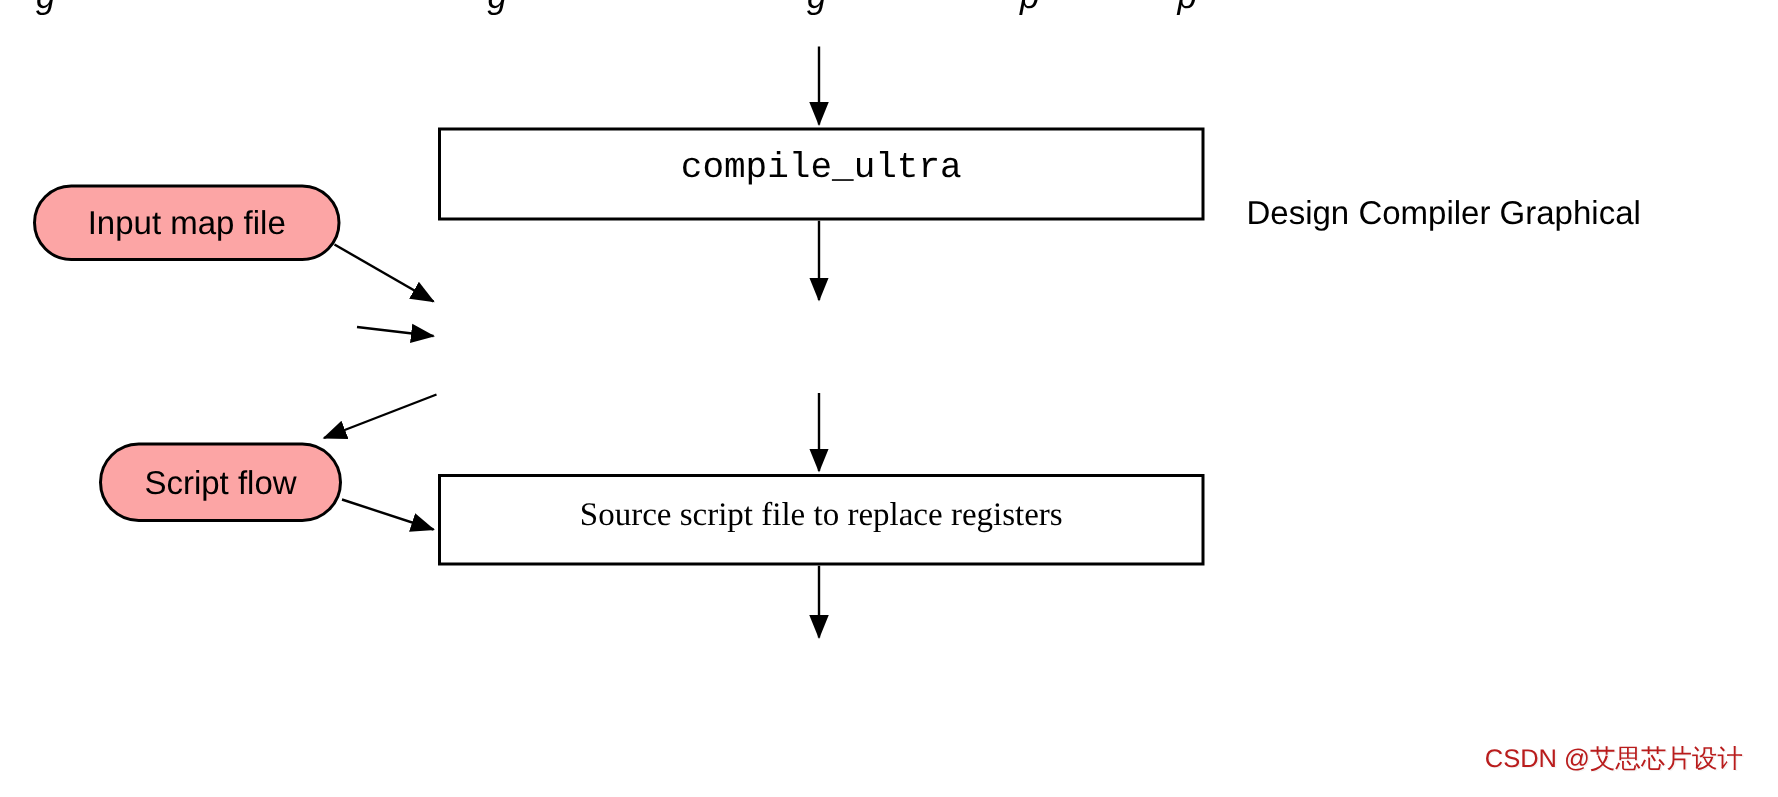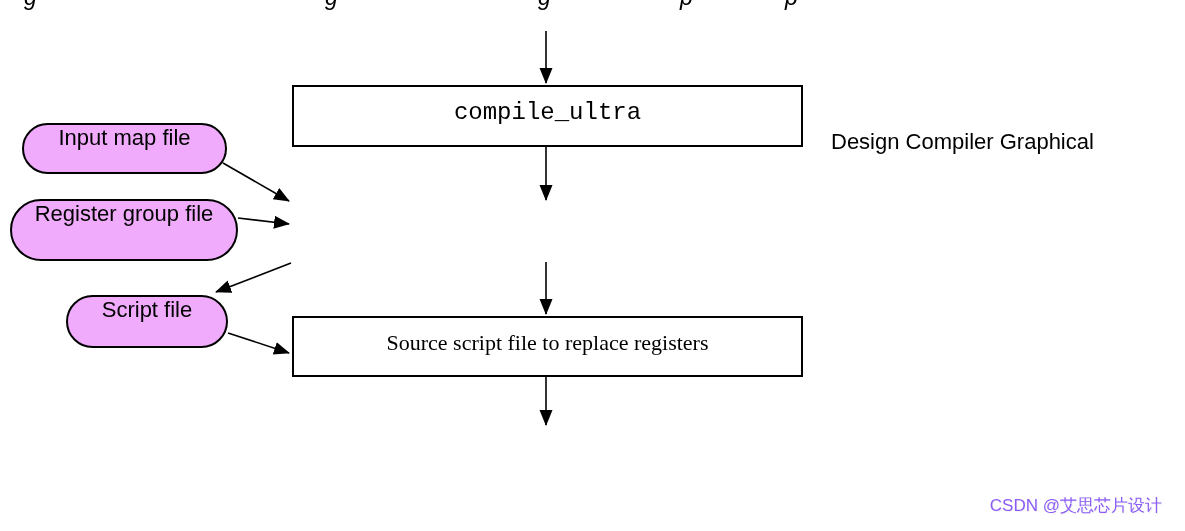--- a/index.html
+++ b/index.html
@@ -51,23 +51,23 @@
     font-family: Liberation Serif, serif;
     font-size: 22px;
   }
 
   
   .file-oval {
     position: absolute;
     border: 2px solid #000;
     box-sizing: border-box;
     display: flex;
-    align-items: flex-start;
+    align-items: center;
     justify-content: center;
-    background: #f0abfc;
+    background: #fca5a5;
     font-size: 22px;
   }
 
   
   #side-label {
     position: absolute;
     left: 831px;
     top: 82px;
     font-size: 22px;
     line-height: 29px;
@@ -83,21 +83,21 @@
     pointer-events: none;
   }
   #arrows line { stroke: #000; stroke-width: 1.6; }
 
   
   #watermark {
     position: absolute;
     right: 23px;
     bottom: 14px;
     font-size: 17px;
-    color: #8b5cf6;
+    color: #b91c1c;
     text-shadow: 1px 1px 0 #f3f3f3;
     white-space: nowrap;
   }
 </style>
 </head>
 <body>
 
 <div id="stage">
 
   <div id="caption-clip">
@@ -131,26 +131,23 @@
 
   <div class="flow-box" style="top:316px; height:61px">
     <span class="sans-label">Source script file to replace registers</span>
   </div>
 
 
   <div class="file-oval" style="left:22px; top:123px; width:205px; height:51px; border-radius:26px;">
     <span>Input map file</span>
   </div>
 
-  <div class="file-oval" style="left:10px; top:199px; width:228px; height:62px; border-radius:31px;">
-    <span>Register group file</span>
-  </div>
 
   <div class="file-oval" style="left:66px; top:295px; width:162px; height:53px; border-radius:27px;">
-    <span>Script file</span>
+    <span>Script flow</span>
   </div>
 
   <div id="side-label">
     <div>Design Compiler Graphical</div>
   </div>
 
   <div id="watermark">CSDN @艾思芯片设计</div>
 
 </div>
 

